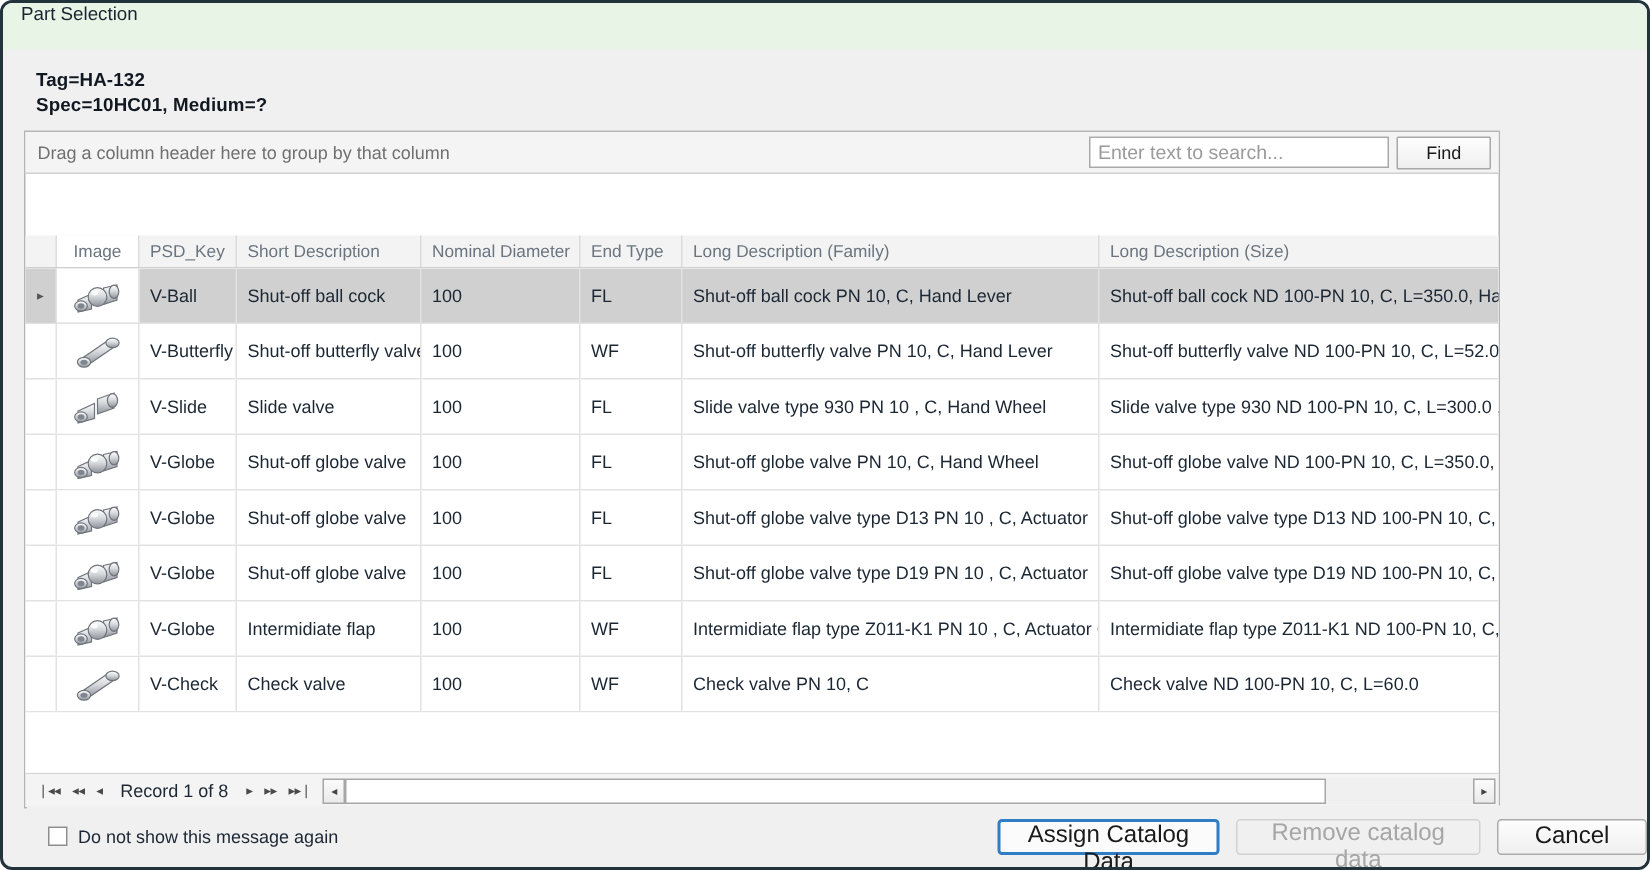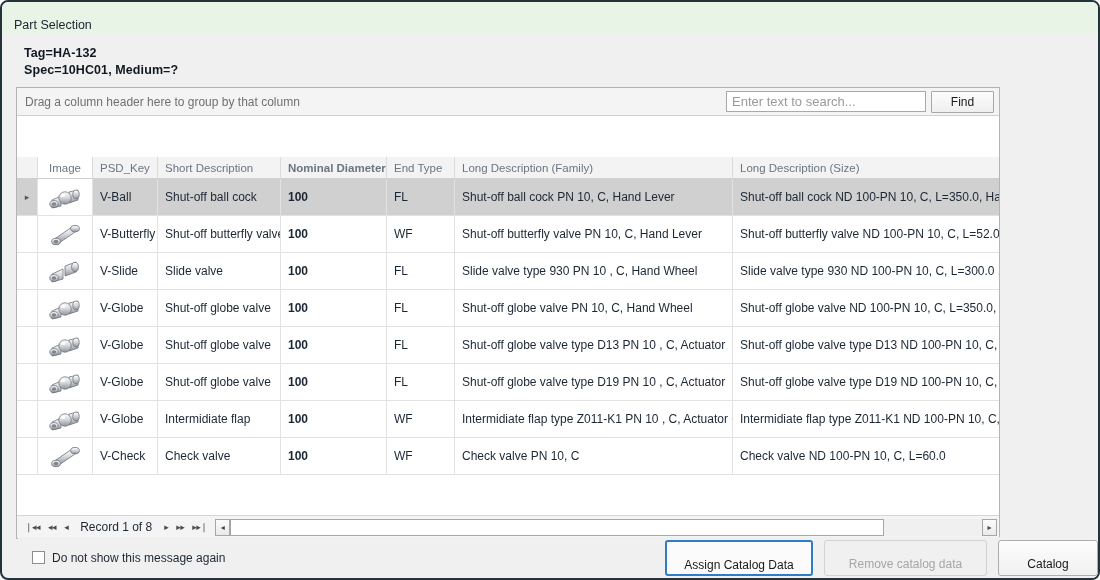--- a/index.html
+++ b/index.html
@@ -20,21 +20,21 @@
     border: 2px solid #22333b;
     border-radius: 8px;
     overflow: hidden;
   }
 
   .titlebar {
     height: 31px;
     background: #e8f4e6;
     border-bottom: 1px solid #e8f4e6;
     display: flex;
-    align-items: flex-end;
+    align-items: flex-start;
     padding-left: 12px;
   }
   .titlebar-text {
     font-size: 12.5px;
     color: #1a2430;
   }
 
   
   .infoblock {
     padding: 12px 0 6px 22px;
@@ -114,21 +114,21 @@
     overflow: hidden;
     white-space: nowrap;
   }
   .gridhead .hcell:last-child { border-right: none; }
 
   
   .c-ind  { width: 21px;  flex: 0 0 21px;  padding-left: 0 !important; }
   .c-img  { width: 55px;  flex: 0 0 55px; }
   .c-psd  { width: 65px;  flex: 0 0 65px; }
   .c-short{ width: 123px; flex: 0 0 123px; }
-  .c-nom  { width: 106px; flex: 0 0 106px; font-weight: bold; }
+  .c-nom  { width: 106px; flex: 0 0 106px; }
   .c-end  { width: 68px;  flex: 0 0 68px; }
   .c-fam  { width: 278px; flex: 0 0 278px; }
   .c-size { width: 355px; flex: 0 0 355px; }
 
   
   .gridbody {
     flex: 1 1 auto;
     overflow: hidden;
     background: #ffffff;
     position: relative;
@@ -231,25 +231,25 @@
   }
   .chkwrap { display: flex; align-items: center; gap: 7px; cursor: pointer; }
   .chkbox {
     width: 13px; height: 13px;
     border: 1px solid #8d8d8d;
     background: #fff;
   }
   .chklabel { font-size: 12px; color: #1c2734; }
   .btnspacer { flex: 1 1 auto; }
   .dlgbtn {
-    height: 36px;
+    height: 24px;
     min-width: 92px;
-    padding: 16px 14px;
+    padding: 0 14px;
     font-family: "Liberation Sans", sans-serif;
-    font-size: 12px;
+    font-size: 16px;
     color: #1a1a1a;
     background: linear-gradient(#fdfdfd,#f0f0f0);
     border: 1px solid #adadad;
     border-radius: 3px;
     cursor: pointer;
     margin-left: 11px;
   }
   .dlgbtn.primary {
     width: 148px;
     border: 2px solid #2f7dc4;
@@ -530,16 +530,16 @@
   </div>
 
   <div class="bottombar">
     <span class="chkwrap">
       <span class="chkbox"></span>
       <span class="chklabel">Do not show this message again</span>
     </span>
     <span class="btnspacer"></span>
     <button class="dlgbtn primary">Assign Catalog Data</button>
     <button class="dlgbtn disabled">Remove catalog data</button>
-    <button class="dlgbtn cancel">Catalog</button>
+    <button class="dlgbtn cancel">Cancel</button>
   </div>
 
 </div>
 
 </body></html>

